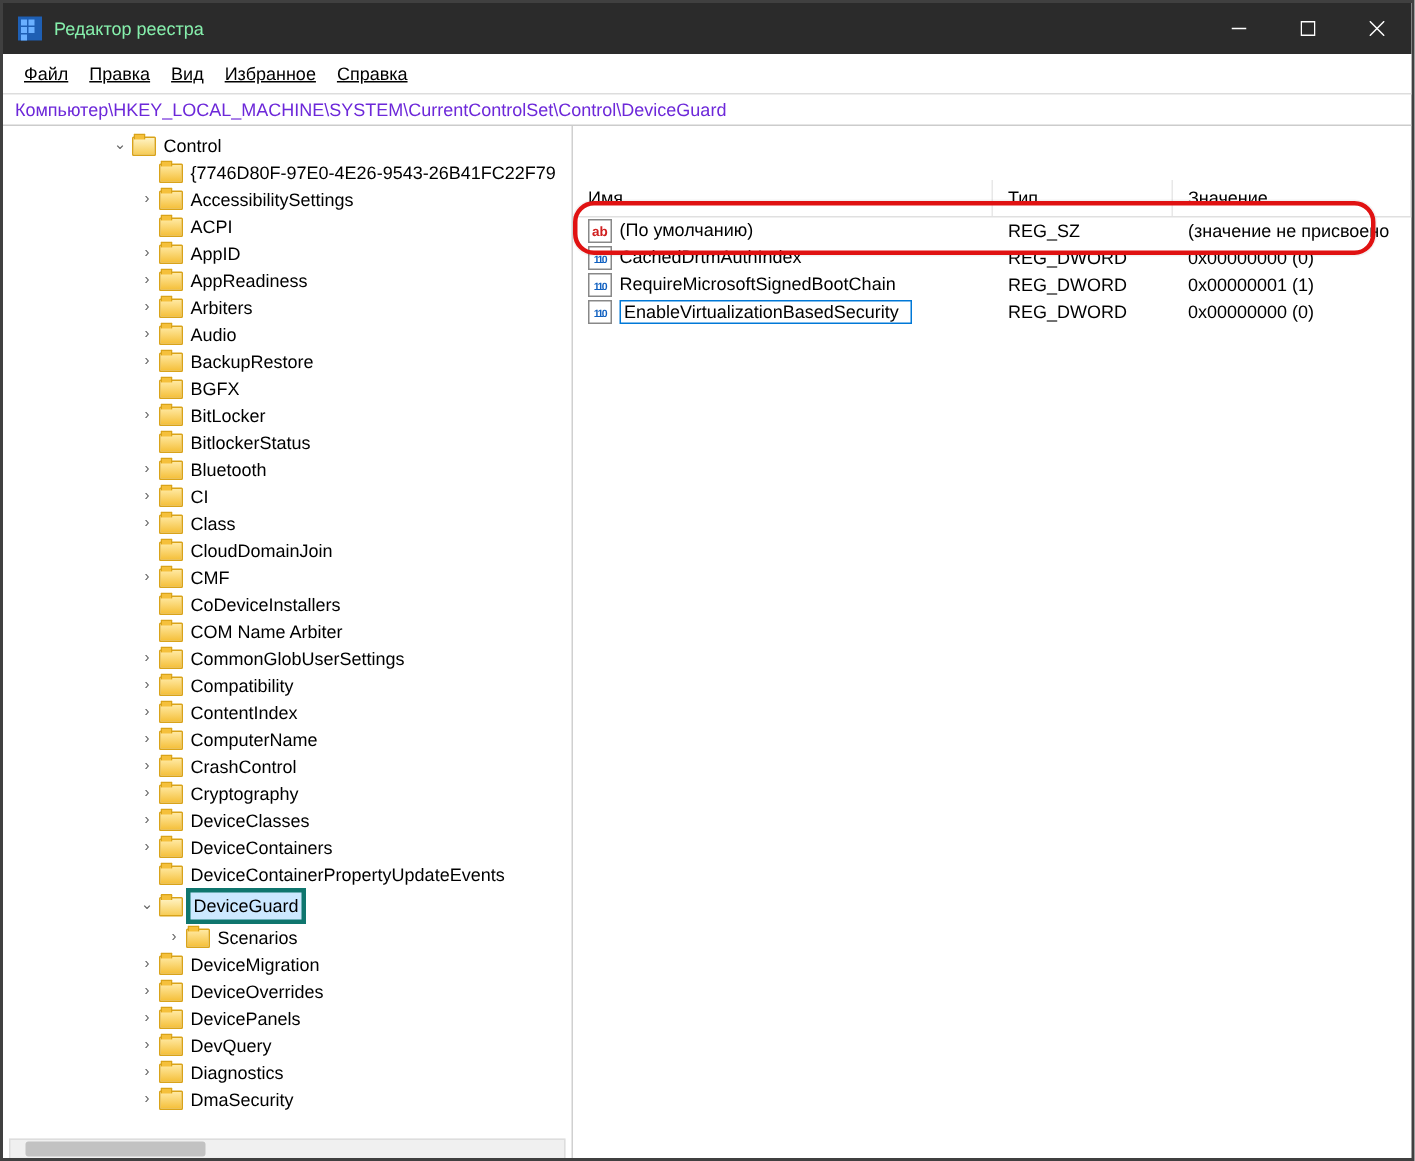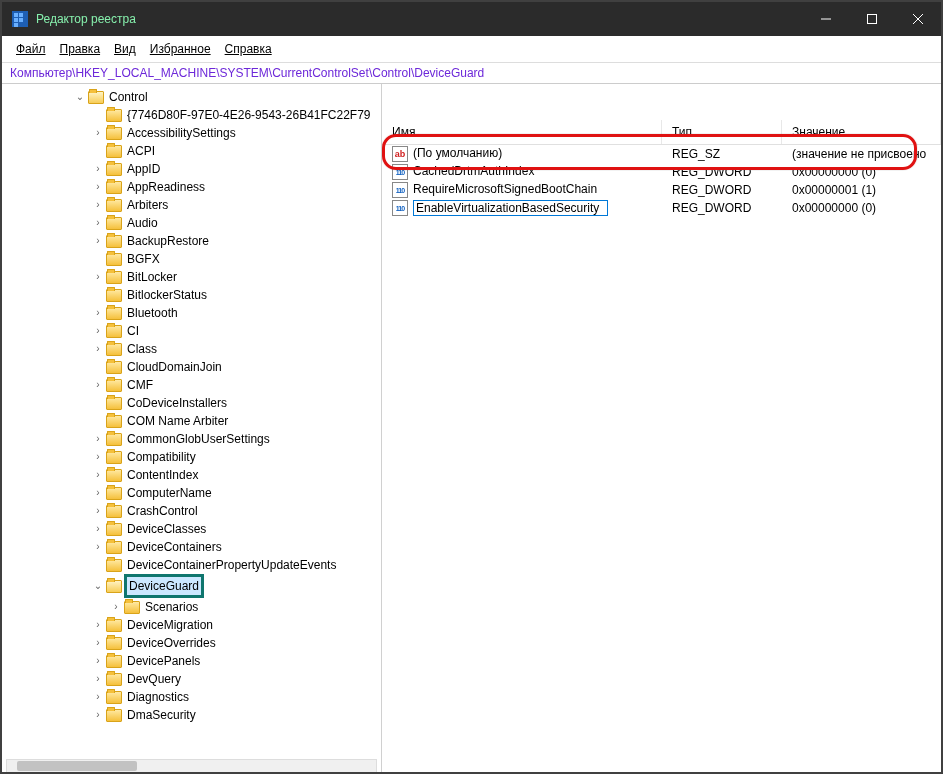--- a/index.html
+++ b/index.html
@@ -260,20 +260,27 @@
                     <span class="chev closed"></span>
                     <span class="folder"></span>
                     <span class="label">ComputerName</span>
                   </div>
                 </li>
                 <li>
                   <div class="row">
                     <span class="chev closed"></span>
                     <span class="folder"></span>
                     <span class="label">CrashControl</span>
+                  </div>
+                </li>
+                <li>
+                  <div class="row">
+                    <span class="chev closed"></span>
+                    <span class="folder"></span>
+                    <span class="label">Cryptography</span>
                   </div>
                 </li>
                 <li>
                   <div class="row">
                     <span class="chev closed"></span>
                     <span class="folder"></span>
                     <span class="label">DeviceClasses</span>
                   </div>
                 </li>
                 <li>

